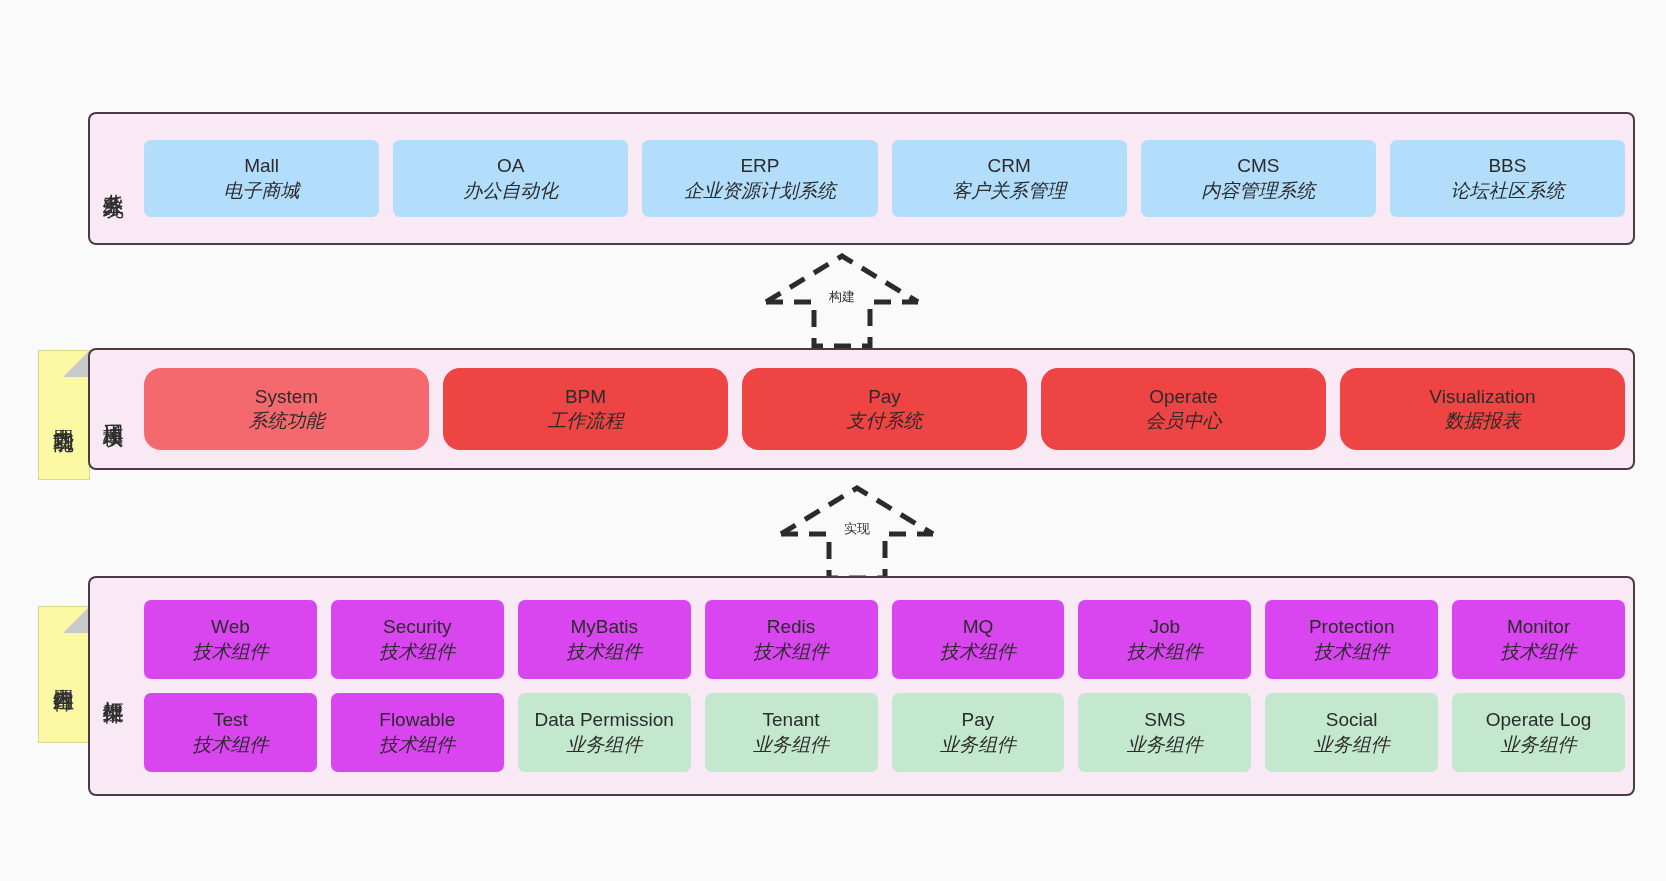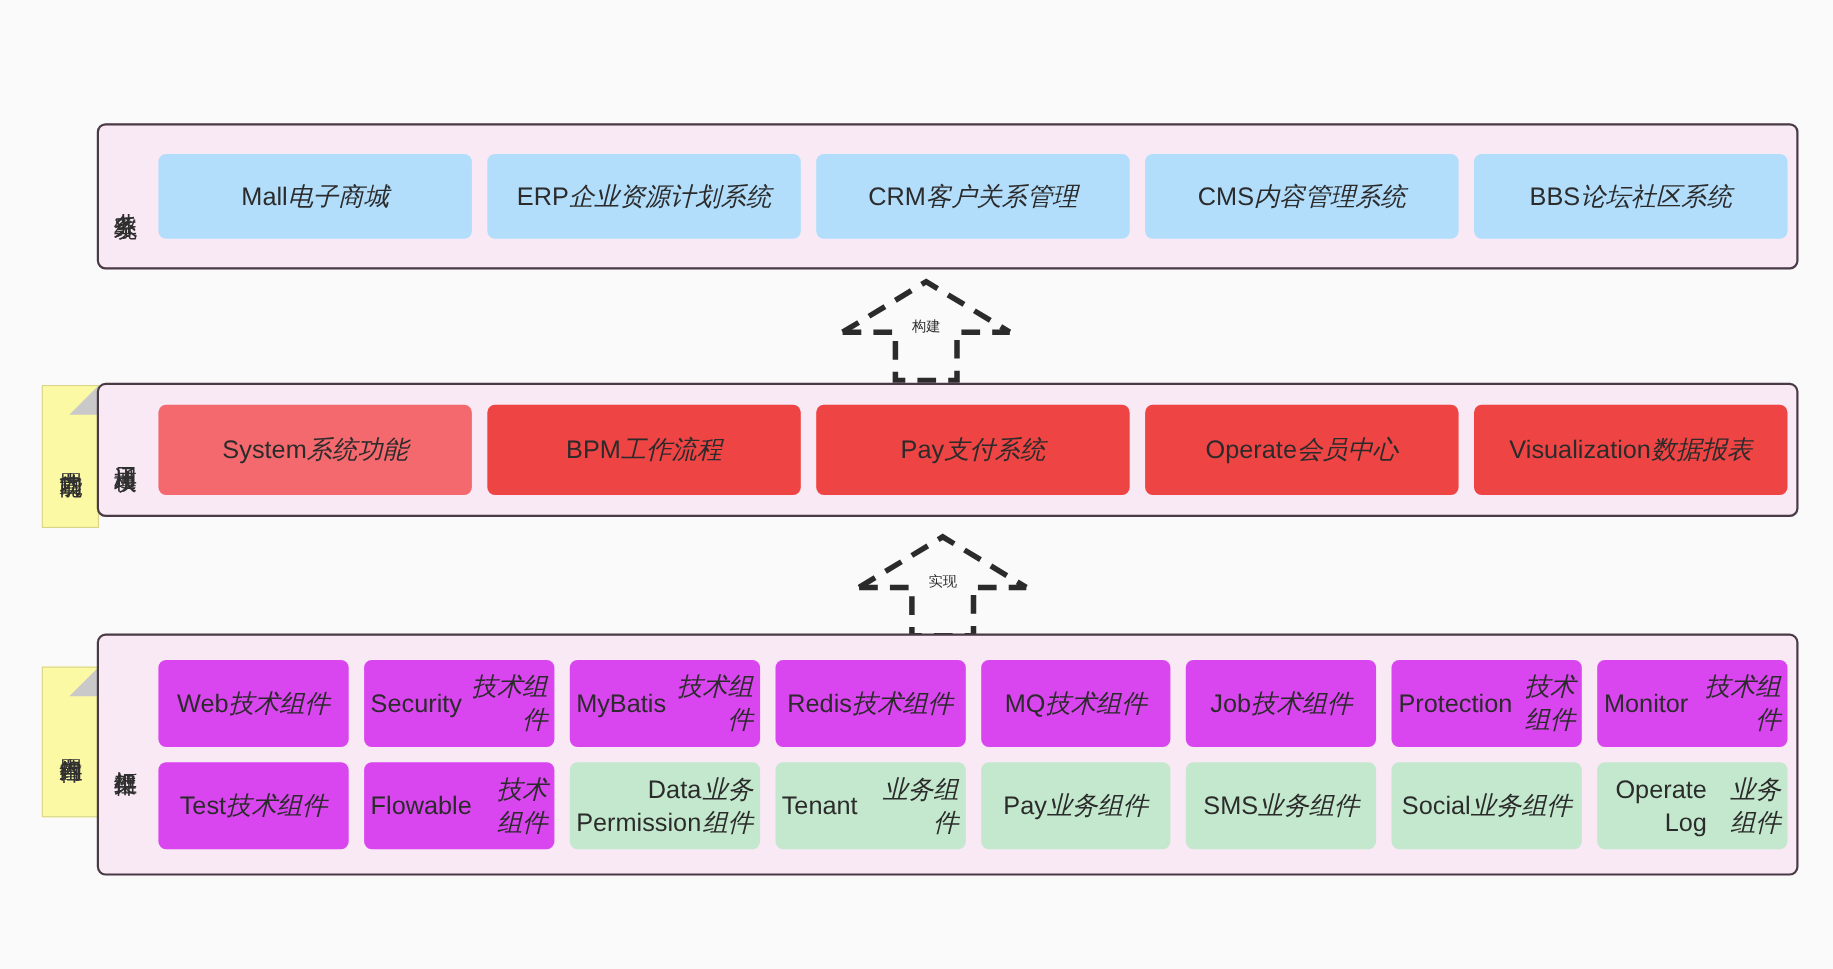--- a/index.html
+++ b/index.html
@@ -53,25 +53,25 @@
     gap: 14px;
   }
   .row + .row { margin-top: 14px; }
 
   
   .card {
     flex: 1 1 0;
     box-sizing: border-box;
     border-radius: 7px;
     display: flex;
-    flex-direction: row;
+    flex-direction: column;
     align-items: center;
     justify-content: center;
     text-align: right;
-    font-size: 23px;
+    font-size: 19px;
     line-height: 1.28;
     color: #2b2b2b;
     padding: 4px 6px;
   }
   .card .en { display: block; }
   .card .cn { display: block; font-style: italic; }
 
   .card.blue   { background: #b2ddfb; }
   .card.red    { background: #f4696e; }
   .card.pink   { background: #ef4444; }
@@ -81,21 +81,21 @@
   
   #tier-business {
     left: 88px; top: 112px; width: 1547px; height: 133px;
   }
   #tier-business .card { height: 77px; }
 
   
   #tier-modules {
     left: 88px; top: 348px; width: 1547px; height: 122px;
   }
-  #tier-modules .card { height: 82px; }
+  #tier-modules .card { height: 82px; border-radius: 17px; }
 
   
   #tier-framework {
     left: 88px; top: 576px; width: 1547px; height: 220px;
   }
   #tier-framework .card { height: 79px; }
 
   
   .sticky {
     position: absolute;
@@ -149,20 +149,24 @@
 
 <div class="layer" id="tier-business">
   <div class="layer-title">业务系统</div>
   <div class="layer-body">
     <div class="row">
       <div class="card blue">
         <span class="en">Mall</span>
         <span class="cn">电子商城</span>
       </div>
       <div class="card blue">
+        <span class="en">OA</span>
+        <span class="cn">办公自动化</span>
+      </div>
+      <div class="card blue">
         <span class="en">ERP</span>
         <span class="cn">企业资源计划系统</span>
       </div>
       <div class="card blue">
         <span class="en">CRM</span>
         <span class="cn">客户关系管理</span>
       </div>
       <div class="card blue">
         <span class="en">CMS</span>
         <span class="cn">内容管理系统</span>

